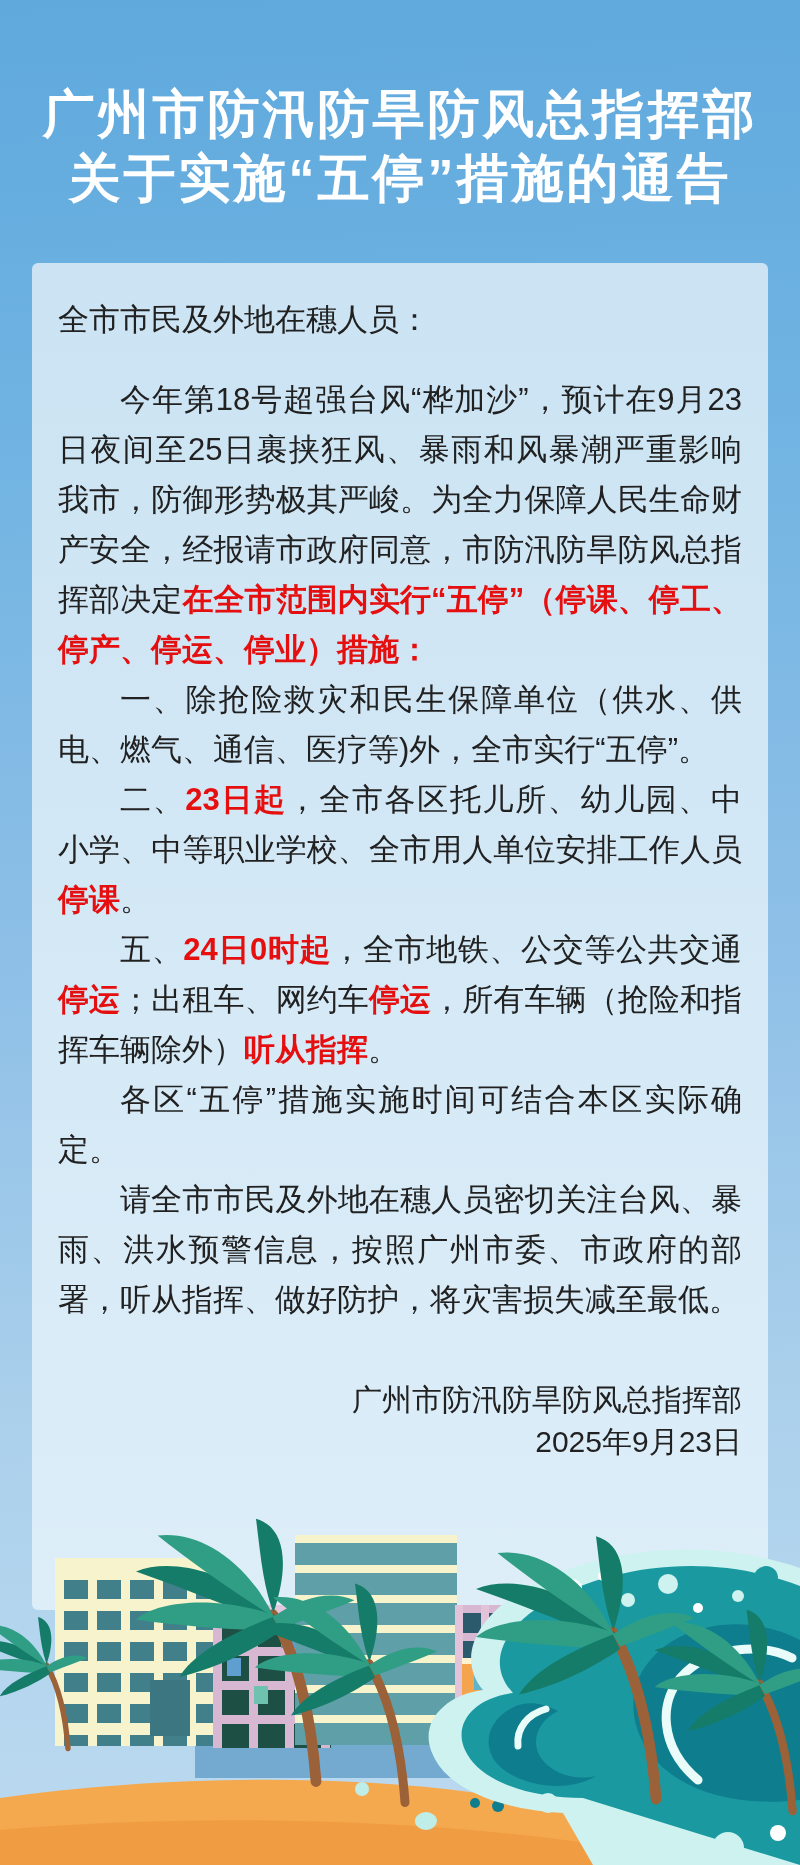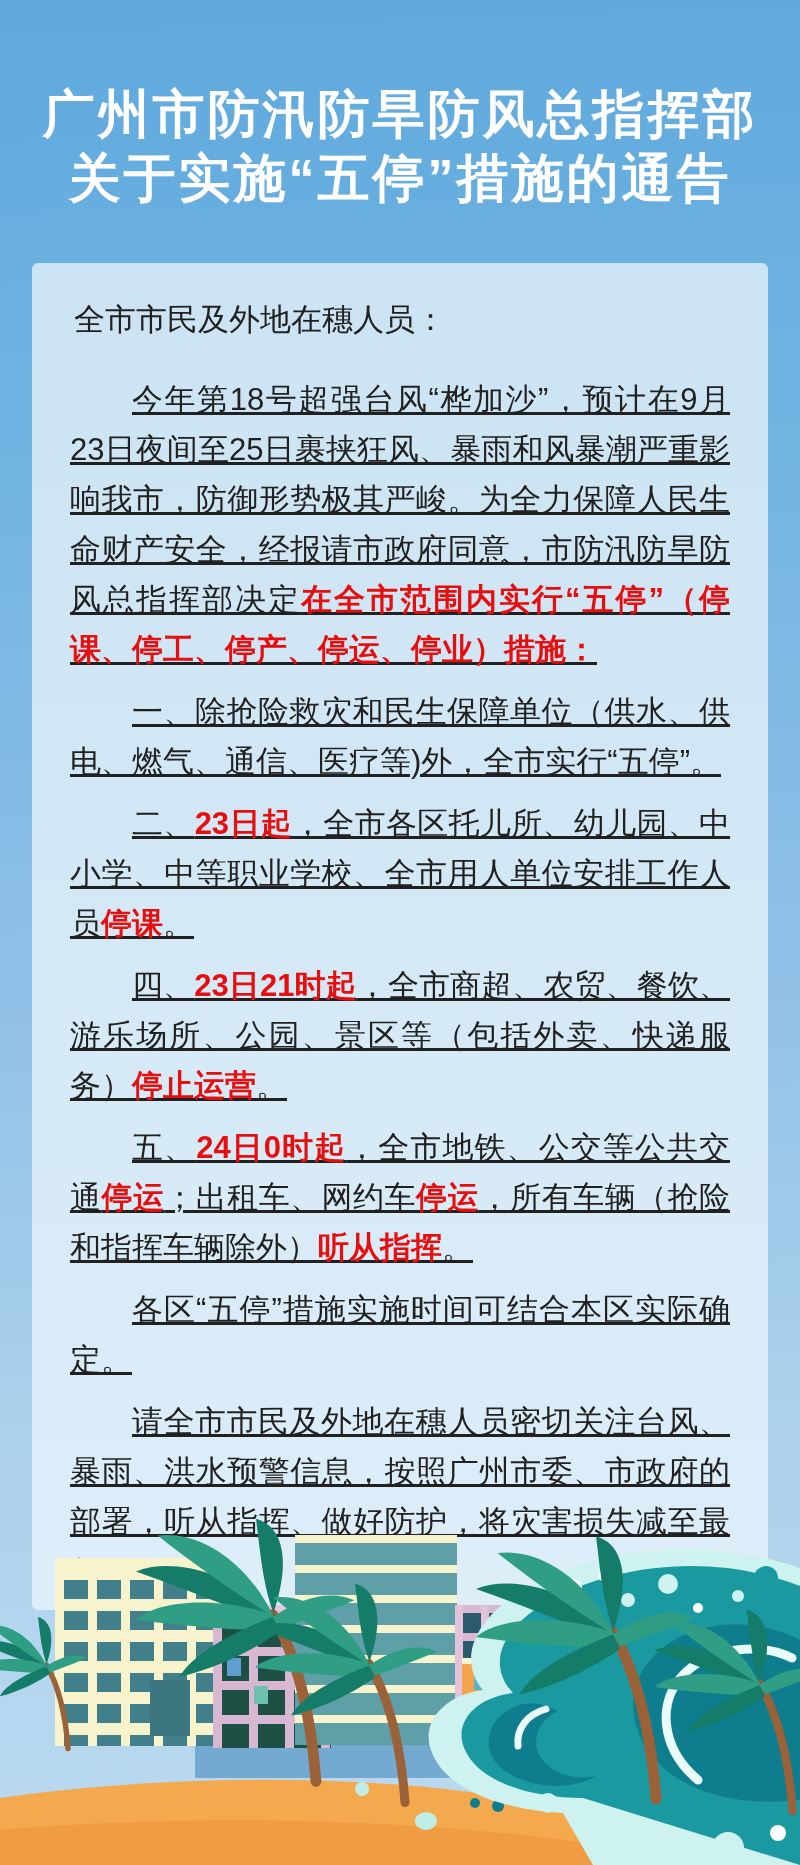--- a/index.html
+++ b/index.html
@@ -12,22 +12,22 @@
     position:absolute;top:82px;left:0;width:100%;text-align:center;z-index:2;
     color:#ffffff;font-weight:800;font-size:52px;line-height:64px;letter-spacing:3px;
   }
   .card{
     position:absolute;left:32px;top:263px;width:736px;height:1347px;z-index:2;
     background:linear-gradient(180deg,#cbe3f3 0%,#d5e9f6 55%,#ddeef9 100%);
     border-radius:6px;box-sizing:border-box;
     padding:32px 26px 0 26px;
     color:#212121;font-size:31px;line-height:50px;text-align:justify;
   }
-  .salutation{margin:0 0 30px 16px;}
-  .para{margin:12px;text-indent:2em;text-decoration:underline;}
+  .salutation{margin:0 0 30px 0;}
+  .para{margin:0;text-indent:2em;}
   .red{color:#e60f0f;font-weight:700;}
   .signature{margin-top:54px;text-align:right;font-size:30px;line-height:42px;}
   
   .illus{position:absolute;left:0;bottom:0;width:800px;height:345px;z-index:3;}
   .abs{position:absolute;}
   .sea-band{left:195px;top:128px;width:520px;height:130px;background:#74a9d0;}
   .bldgA{
     left:55px;top:38px;width:172px;height:178px;
     background-image:
       repeating-linear-gradient(90deg,#f7f3cd 0 9px,rgba(247,243,205,0) 9px 33px),
@@ -75,21 +75,20 @@
   <div>广州市防汛防旱防风总指挥部</div>
   <div>关于实施“五停”措施的通告</div>
 </div>
 
 <div class="card">
   <p class="salutation">全市市民及外地在穗人员：</p>
   <div>
       <p class="para"><span>今年第18号超强台风“桦加沙”，预计在9月23日夜间至25日裹挟狂风、暴雨和风暴潮严重影响我市，防御形势极其严峻。为全力保障人民生命财产安全，经报请市政府同意，市防汛防旱防风总指挥部决定</span><span class="red">在全市范围内实行“五停”（停课、停工、停产、停运、停业）措施：</span></p>
       <p class="para"><span>一、除抢险救灾和民生保障单位（供水、供电、燃气、通信、医疗等)外，全市实行“五停”。</span></p>
       <p class="para"><span>二、</span><span class="red">23日起</span><span>，全市各区托儿所、幼儿园、中小学、中等职业学校、全市用人单位安排工作人员</span><span class="red">停课</span><span>。</span></p>
-      <p class="para"><span>四、</span><span class="red">23日21时起</span><span>，全市商超、农贸、餐饮、游乐场所、公园、景区等（包括外卖、快递服务）</span><span class="red">停止运营</span><span>。</span></p>
       <p class="para"><span>五、</span><span class="red">24日0时起</span><span>，全市地铁、公交等公共交通</span><span class="red">停运</span><span>；出租车、网约车</span><span class="red">停运</span><span>，所有车辆（抢险和指挥车辆除外）</span><span class="red">听从指挥</span><span>。</span></p>
       <p class="para"><span>各区“五停”措施实施时间可结合本区实际确定。</span></p>
       <p class="para"><span>请全市市民及外地在穗人员密切关注台风、暴雨、洪水预警信息，按照广州市委、市政府的部署，听从指挥、做好防护，将灾害损失减至最低。</span></p>
     </div>
   <div class="signature">
     <div>广州市防汛防旱防风总指挥部</div>
     <div>2025年9月23日</div>
   </div>
 </div>
 

